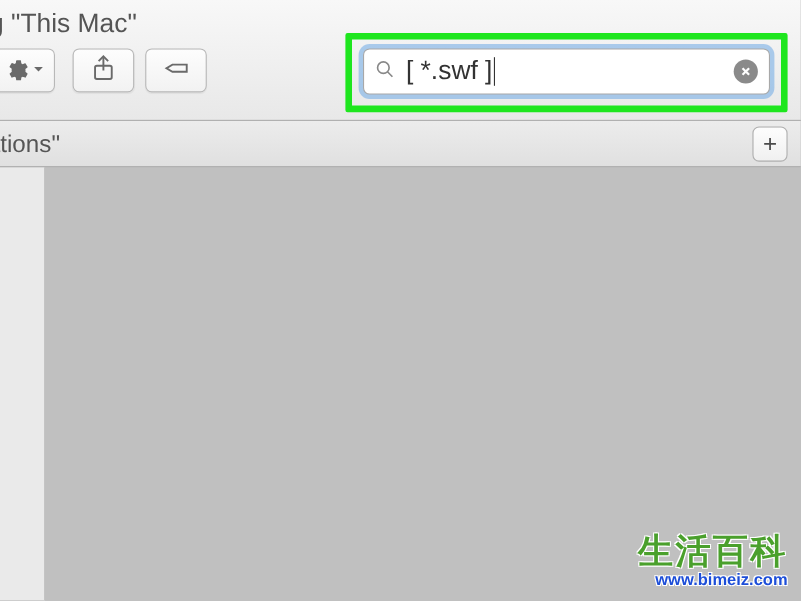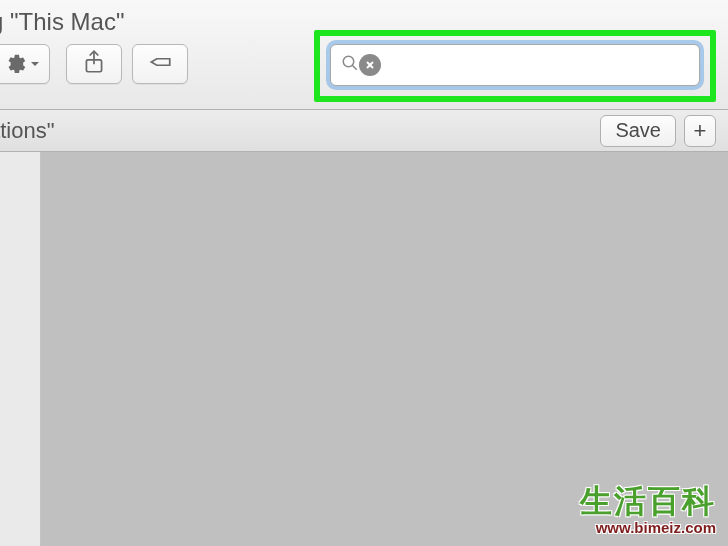--- a/index.html
+++ b/index.html
@@ -211,21 +211,21 @@
       font-size: 32px;
       font-weight: bold;
       color: #4aa02c;
       text-shadow: 1px 1px 0 #fff, -1px -1px 0 #fff, 1px -1px 0 #fff, -1px 1px 0 #fff;
       letter-spacing: 2px;
       line-height: 1;
       margin-left: 40px;
     }
     .watermark-url {
       font-size: 15px;
-      color: #7f1d1d;
+      color: #1d4ed8;
       font-family: Arial, sans-serif;
       font-weight: bold;
       text-shadow: 1px 1px 0 #fff, -1px -1px 0 #fff, 1px -1px 0 #fff, -1px 1px 0 #fff;
       margin-top: 2px;
     }
   </style>
 </head>
 <body>
 
 <div class="toolbar">
@@ -265,34 +265,37 @@
   <div class="highlight-box"></div>
 
   <div class="search-wrapper">
     <div class="search-input-box">
       <span class="search-icon">
         <svg viewBox="0 0 24 24" fill="none" stroke="currentColor" stroke-width="2">
             <circle cx="10" cy="10" r="7"></circle>
             <line x1="21" y1="21" x2="15" y2="15"></line>
           </svg>
       </span>
+      <span class="search-text">
+        <span>[ *.swf ]</span>
+          <span class="cursor"></span>
+      </span>
       <span class="clear-icon">
         <svg viewBox="0 0 10 10" stroke="currentColor" stroke-width="2">
             <line x1="2" y1="2" x2="8" y2="8"></line>
             <line x1="8" y1="2" x2="2" y2="8"></line>
           </svg>
       </span>
     </div>
   </div>
 </div>
 
 <div class="scope-bar">
   <div class="scope-label">ations"</div>
   <div class="scope-spacer"></div>
-  <div class="save-btn">Save</div>
   <div class="plus-btn">+</div>
 </div>
 
 <div class="content">
   <div class="sidebar"></div>
   <div class="results"></div>
 </div>
 
 <div class="watermark">
   <div class="watermark-chinese">生活百科</div>

